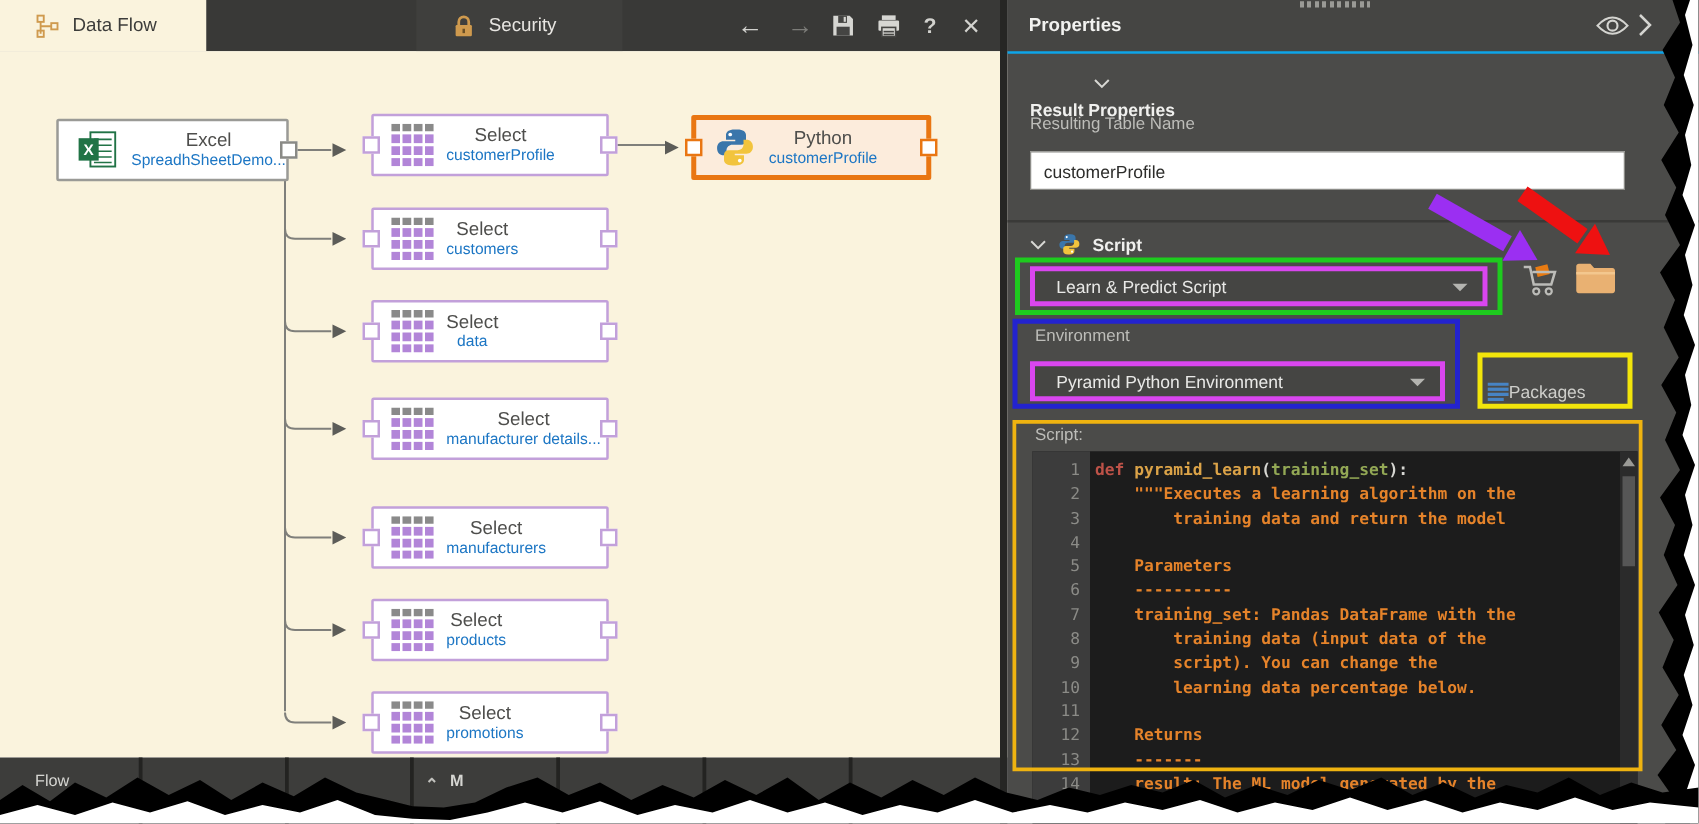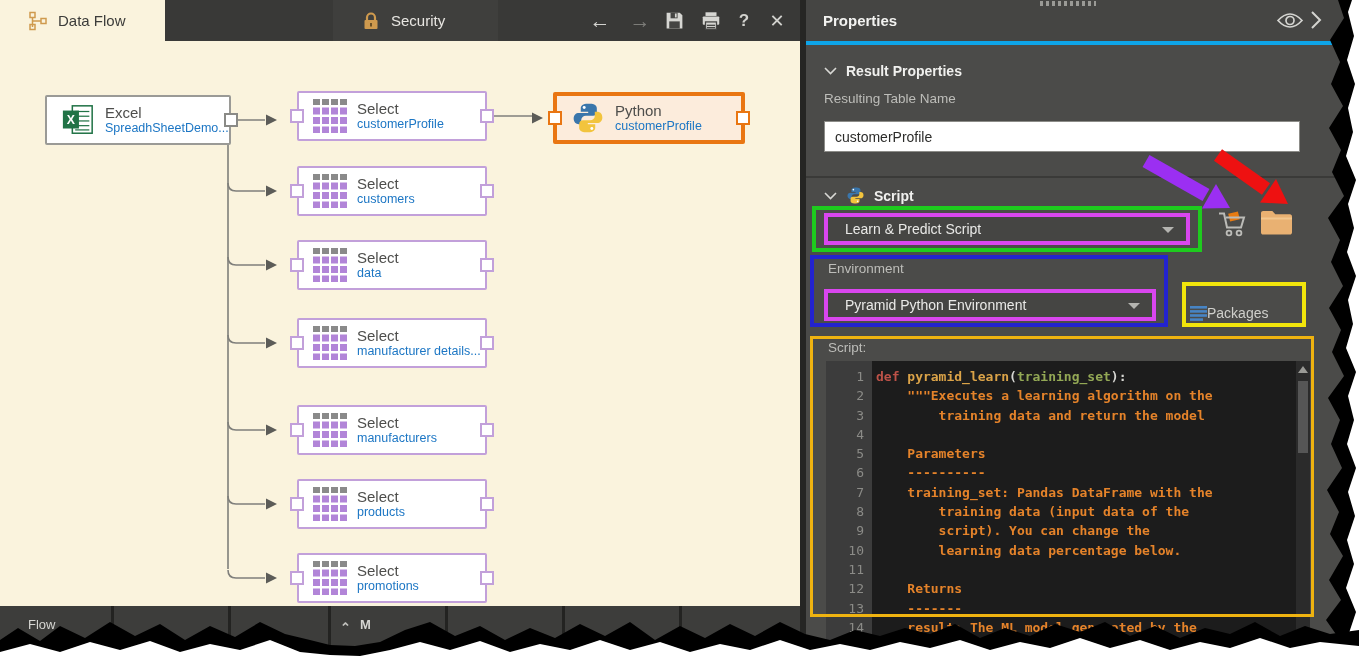--- a/index.html
+++ b/index.html
@@ -20,21 +20,21 @@
   .tbi{top:0;height:41px;display:flex;align-items:center;justify-content:center;
        color:#d2d2ce;font-size:21px;cursor:pointer;}
   #tb-back{left:585px;width:30px;}
   #tb-fwd{left:625px;width:30px;color:#7c7c78;}
   #tb-save{left:658px;width:32px;}
   #tb-print{left:694px;width:34px;}
   #tb-help{left:731px;width:26px;font-size:17px;font-weight:bold;}
   #tb-close{left:762px;width:30px;font-size:18px;}
 
   
-  #canvas{left:0;top:41px;width:806px;height:565px;background:#faf3dd;}
+  #canvas{left:0;top:41px;width:806px;height:565px;background:#faf3dd;text-align:center;}
   #wires{left:0;top:0;width:806px;height:565px;}
   .node{position:absolute;background:#ffffff;border:2px solid #c2a0da;border-radius:2px;
         display:flex;align-items:center;gap:10px;padding-left:14px;box-sizing:border-box;cursor:pointer;}
   .node .nicon{width:34px;height:34px;flex:0 0 auto;}
   .ntitle{font-size:15px;color:#4e4e4c;line-height:17px;}
   .nsub{font-size:12.5px;color:#1c76c4;line-height:15px;white-space:nowrap;}
   .port{position:absolute;width:14px;height:14px;background:#ffffff;border:2px solid #c2a0da;box-sizing:border-box;}
   .port.in{left:-9px;top:50%;margin-top:-7px;}
   .port.out{right:-9px;top:50%;margin-top:-7px;}
   #node-excel{border-color:#9a9a96;}
@@ -46,31 +46,31 @@
   #bottombar{left:0;top:606px;width:806px;height:53px;background:#3d3d3b;}
   .bgap{top:606px;width:3px;height:53px;background:#232321;}
   .bfrag{color:#d6d6d2;font-size:13px;top:617px;}
   .bchev{color:#c2c2be;font-size:13px;font-weight:bold;}
 
   
   #vdiv{left:800px;top:0;width:6px;height:659px;background:#262624;}
 
   
   #panel{left:806px;top:0;width:553px;height:659px;background:#4b4b49;}
-  #panel-header{left:806px;top:0;width:553px;height:41px;background:#454543;border-bottom:4px solid #0ea5e9;
+  #panel-header{left:806px;top:0;width:553px;height:41px;background:#454543;border-bottom:2px solid #0ea5e9;
                 display:flex;align-items:center;}
   #panel-title{margin-left:17px;color:#f2f2f0;font-size:15px;font-weight:600;}
   #eye-btn{left:1276px;top:10px;width:28px;height:21px;cursor:pointer;}
   #panel-chevron{left:1308px;top:9px;width:16px;height:22px;cursor:pointer;}
   #drag-dots{left:1040px;top:1px;width:56px;height:5px;
              background:repeating-linear-gradient(90deg,#9a9a96 0 3px,transparent 3px 6px);}
 
   .sec-head{display:flex;align-items:center;gap:9px;color:#f0f0ee;font-size:14px;font-weight:700;cursor:pointer;}
   .chev-svg{width:13px;height:8px;}
-  #result-head{left:824px;top:63px;}
+  #result-head{left:824px;top:63px;flex-direction:column;}
   .plabel{color:#bdbdb9;font-size:13.5px;}
   #result-label{left:824px;top:91px;}
   #table-input{left:824px;top:121px;width:476px;height:31px;background:#ffffff;border:1px solid #8c8c88;
                box-sizing:border-box;color:#2c2c2a;font-size:14px;font-family:"Liberation Sans",sans-serif;
                padding:0 0 0 10px;}
   #sec-div{left:806px;top:176px;width:553px;height:2px;background:#3a3a38;}
   #script-head{left:824px;top:186px;}
   #script-head .pyico{width:19px;height:19px;}
 
   .ddl{position:absolute;background:#454543;border:4px solid #d946ef;box-sizing:border-box;

